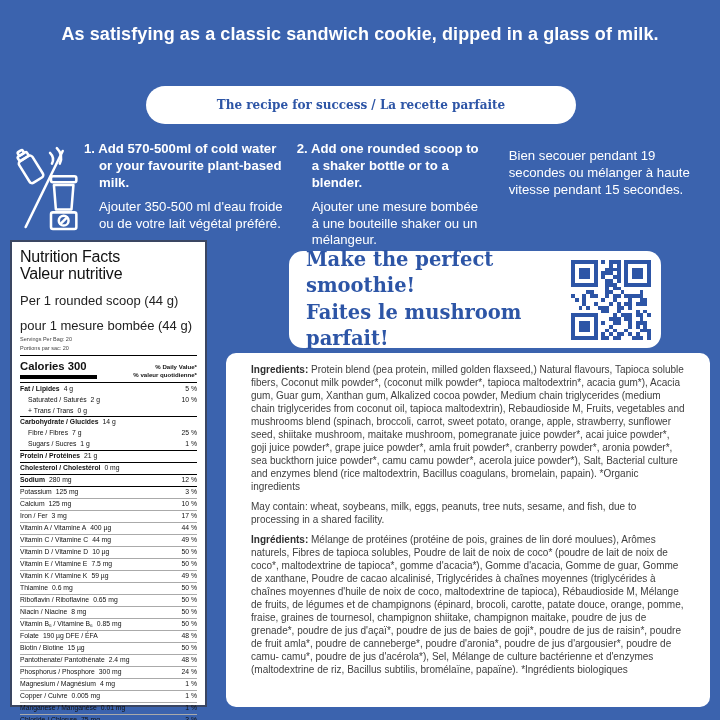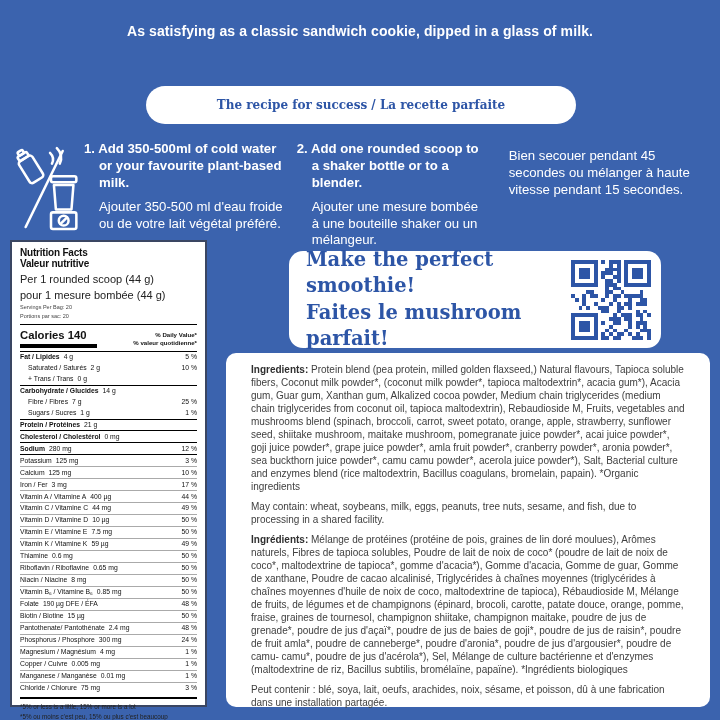--- a/index.html
+++ b/index.html
@@ -4,42 +4,42 @@
 <style>
   * { margin:0; padding:0; box-sizing:border-box; }
   html,body { width:720px; height:720px; }
   .page {
     position:relative; width:720px; height:720px;
     background:#3b63ae; overflow:hidden;
     font-family:"Liberation Sans", sans-serif;
   }
   
   .banner { position:absolute; top:21px; left:0; right:0; text-align:center;
-    color:#fff; font-size:14px; font-weight:700; line-height:1.55; letter-spacing:.1px; }
+    color:#fff; font-size:18px; font-weight:700; line-height:1.55; letter-spacing:.1px; }
   
   .pill { position:absolute; left:146px; top:86px; width:430px; height:38px;
     background:#fff; border-radius:19px; display:flex; align-items:center; justify-content:center; }
   .pill span { color:#2d55a6; font-family:"DejaVu Serif", serif; font-weight:700; font-size:12px; }
   
   .icons { position:absolute; left:12px; top:138px; width:78px; height:100px; }
   .icons svg { width:100%; height:100%; }
   
   .steps { position:absolute; left:84px; top:141px; right:6px; display:flex; }
   .step { color:#fff; font-size:13.2px; line-height:1.28; }
   .step-1 { width:208px; margin-right:10px; }
   .step-2 { width:194px; margin-right:8px; }
   .step-3 { width:226px; }
   .step .en { font-weight:700; padding-left:15px; text-indent:-15px; }
   .step .en .num { font-weight:700; }
   .step .fr { margin-top:7px; padding-left:15px; font-weight:400; }
   
   .nfp { position:absolute; left:10px; top:240px; width:197px; height:467px;
     background:#fff; border:2px solid #3a4662; padding:6px 8px; color:#111; }
-  .nfp .title { font-size:10px; font-weight:700; line-height:1.08; letter-spacing:-.2px; }
-  .nfp .serv { font-size:11px; line-height:1.22; margin-top:3px; color:#222; }
+  .nfp .title { font-size:16px; font-weight:400; line-height:1.08; letter-spacing:-.2px; }
+  .nfp .serv { font-size:13px; line-height:1.22; margin-top:10px; color:#222; }
   .nfp .tiny { font-size:5.5px; line-height:1.2; margin-top:2px; color:#444; }
   .nfp .rule { border-top:1.6px solid #000; margin-top:4px; }
   .calrow { display:flex; justify-content:space-between; align-items:flex-end; padding:4px 0 3px; }
   .cal { font-size:11.3px; font-weight:700; border-bottom:4px solid #000; padding:0 10px 3px 0; }
   .dvh { text-align:right; font-size:6.1px; font-weight:700; line-height:1.35; }
   .nrows { border-top:1px solid #000; }
   .nrow { display:flex; align-items:baseline; font-size:6.8px; line-height:1; padding:2.1px 0; }
   .nrow.sep-t { border-top:1px solid #aaa; }
   .nrow.sep-m { border-top:1.4px solid #000; }
   .nrow .lab { font-weight:400; }
@@ -89,42 +89,42 @@
         <path d="M9 9 L29 9 L27 34 L11 34 Z"></path>
         <rect x="6" y="37" width="26" height="17" rx="2"></rect>
         <circle cx="19" cy="45.5" r="5"></circle>
         <line x1="15.8" y1="48.7" x2="22.2" y2="42.3"></line>
       </g>
     </svg>
   </div>
 
   <div class="steps">
     <div class="step step-1">
-      <p class="en"><span class="num">1.</span> <span>Add 350-500ml of cold water or your favourite plant-based milk.</span></p>
+      <p class="en"><span class="num">1.</span> <span>Add 570-500ml of cold water or your favourite plant-based milk.</span></p>
       <p class="fr">Ajouter 350-500 ml d'eau froide ou de votre lait végétal préféré.</p>
     </div>
     <div class="step step-2">
       <p class="en"><span class="num">2.</span> <span>Add one rounded scoop to a shaker bottle or to a blender.</span></p>
       <p class="fr">Ajouter une mesure bombée à une bouteille shaker ou un mélangeur.</p>
     </div>
     <div class="step step-3">
-      <p class="fr">Bien secouer pendant 45 secondes ou mélanger à haute vitesse pendant 15 secondes.</p>
+      <p class="fr">Bien secouer pendant 19 secondes ou mélanger à haute vitesse pendant 15 secondes.</p>
     </div>
   </div>
 
   <aside class="nfp">
     <div class="title">Nutrition Facts</div>
     <div class="title">Valeur nutritive</div>
     <div class="serv">Per 1 rounded scoop (44 g)</div>
     <div class="serv">pour 1 mesure bombée (44 g)</div>
     <div class="tiny">Servings Per Bag: 20</div>
     <div class="tiny">Portions par sac: 20</div>
     <div class="rule"></div>
     <div class="calrow">
-      <div class="cal">Calories 140</div>
+      <div class="cal">Calories 300</div>
       <div class="dvh">
         <div>% Daily Value*</div>
         <div>% valeur quotidienne*</div>
       </div>
     </div>
     <div class="nrows">
         <div class="nrow b">
           <span class="lab">Fat / Lipides</span>
           <span class="val">4 g</span>
           <span class="dv">5 %</span>
@@ -409,16 +409,15 @@
         <rect x="0" y="14" width="7" height="7"></rect>
         <rect x="1" y="15" width="5" height="5" fill="#fff"></rect>
         <rect x="2" y="16" width="3" height="3"></rect>
       </svg>
   </div>
 
   <div class="ing">
     <p><b>Ingredients:</b> <span>Protein blend (pea protein, milled golden flaxseed,) Natural flavours, Tapioca soluble fibers, Coconut milk powder*, (coconut milk powder*, tapioca maltodextrin*, acacia gum*), Acacia gum, Guar gum, Xanthan gum, Alkalized cocoa powder, Medium chain triglycerides (medium chain triglycerides from coconut oil, tapioca maltodextrin), Rebaudioside M, Fruits, vegetables and mushrooms blend (spinach, broccoli, carrot, sweet potato, orange, apple, strawberry, sunflower seed, shiitake mushroom, maitake mushroom, pomegranate juice powder*, acai juice powder*, goji juice powder*, grape juice powder*, amla fruit powder*, cranberry powder*, aronia powder*, sea buckthorn juice powder*, camu camu powder*, acerola juice powder*), Salt, Bacterial culture and enzymes blend (rice maltodextrin, Bacillus coagulans, bromelain, papain). *Organic ingredients</span></p>
     <p>May contain: wheat, soybeans, milk, eggs, peanuts, tree nuts, sesame, and fish, due to processing in a shared facility.</p>
     <p><b>Ingrédients:</b> <span>Mélange de protéines (protéine de pois, graines de lin doré moulues), Arômes naturels, Fibres de tapioca solubles, Poudre de lait de noix de coco* (poudre de lait de noix de coco*, maltodextrine de tapioca*, gomme d'acacia*), Gomme d'acacia, Gomme de guar, Gomme de xanthane, Poudre de cacao alcalinisé, Triglycérides à chaînes moyennes (triglycérides à chaînes moyennes d'huile de noix de coco, maltodextrine de tapioca), Rébaudioside M, Mélange de fruits, de légumes et de champignons (épinard, brocoli, carotte, patate douce, orange, pomme, fraise, graines de tournesol, champignon shiitake, champignon maitake, poudre de jus de grenade*, poudre de jus d'açaï*, poudre de jus de baies de goji*, poudre de jus de raisin*, poudre de fruit amla*, poudre de canneberge*, poudre d'aronia*, poudre de jus d'argousier*, poudre de camu- camu*, poudre de jus d'acérola*), Sel, Mélange de culture bactérienne et d'enzymes (maltodextrine de riz, Bacillus subtilis, bromélaïne, papaïne). *Ingrédients biologiques</span></p>
-    <p>Peut contenir : blé, soya, lait, oeufs, arachides, noix, sésame, et poisson, dû à une fabrication dans une installation partagée.</p>
   </div>
 
 </div>
 
 </body></html>

